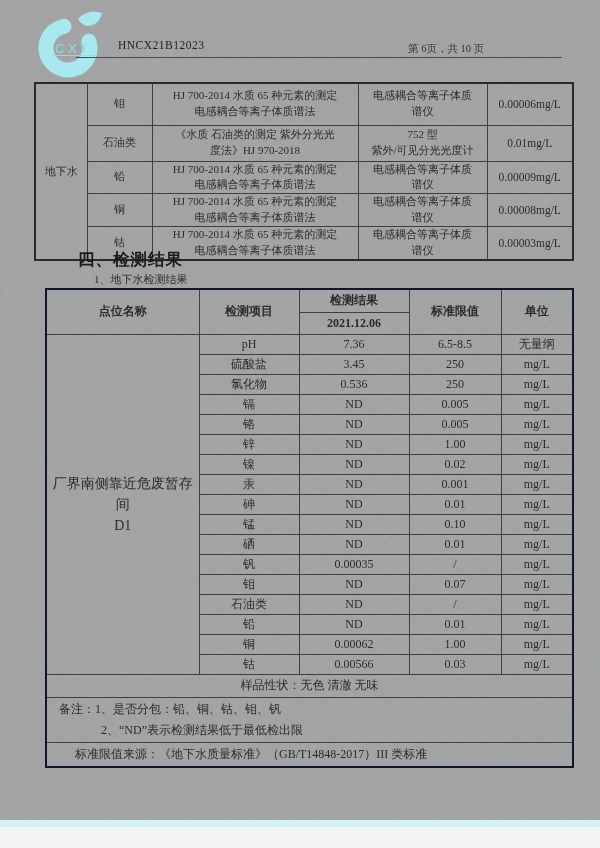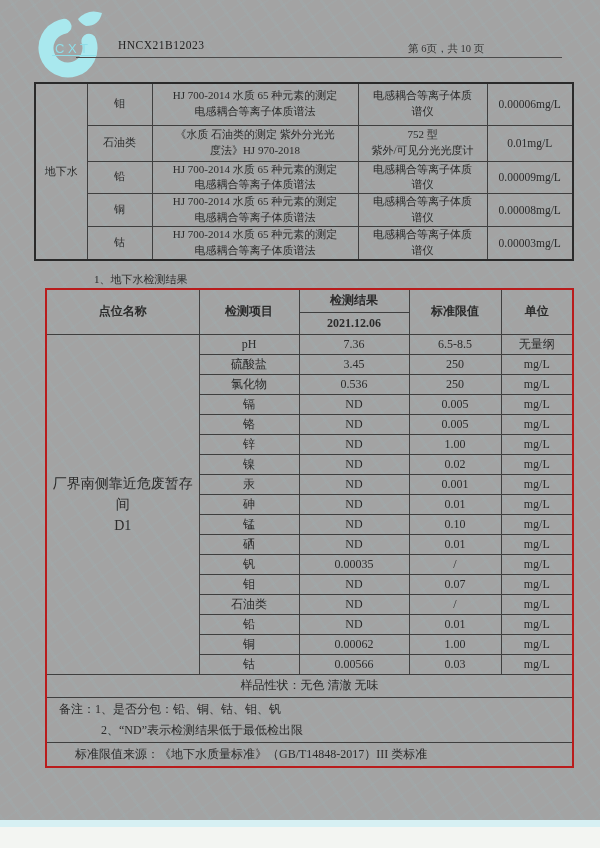--- a/index.html
+++ b/index.html
@@ -32,21 +32,21 @@
 
   .t1{position:absolute;left:34px;top:82px;width:538px;font-size:11px;line-height:1.45;border:2px solid #2a2a2a;}
   .t1 .rowA{height:42px;}
   .t1 .rowB{height:36px;}
   .t1 .rowC{height:30px;}
   .t1 .limit{font-size:11.5px;}
 
   .sec-title{position:absolute;left:78px;top:249px;font-size:16.5px;font-weight:bold;color:#1b1b1b;letter-spacing:1px;}
   .sec-sub{position:absolute;left:94px;top:272px;font-size:11px;color:#2e2e2e;}
 
-  .t2{position:absolute;left:45px;top:288px;width:527px;font-size:12px;border:2px solid #b91c1c;}
+  .t2{position:absolute;left:45px;top:288px;width:527px;font-size:12px;border:2px solid #0f172a;}
   .t2 thead td{font-weight:bold;font-size:12px;}
   .t2 .hr1{height:23px;}
   .t2 .hr2{height:22px;}
   .t2 tbody tr{height:20px;}
   .t2 .site2{font-size:14px;line-height:1.5;}
   .t2 .sample{height:22px;font-size:12px;font-family:Liberation Serif, serif;}
   .t2 .remarks{height:44px;text-align:left;padding-left:12px;line-height:1.7;}
   .t2 .remarks .r2{padding-left:42px;}
   .t2 .source{height:23px;text-align:left;padding-left:28px;}
 </style>
@@ -111,20 +111,21 @@
       <td>钴</td>
       <td class="ml">HJ 700-2014 水质 65 种元素的测定
 电感耦合等离子体质谱法</td>
       <td class="ml">电感耦合等离子体质
 谱仪</td>
       <td class="limit">0.00003mg/L</td>
     </tr>
   </tbody>
     </table>
 
+  <div class="sec-title">四、检测结果</div>
   <div class="sec-sub">1、地下水检测结果</div>
 
   <table class="t2">
     <colgroup>
         <col style="width:153px">
         <col style="width:100px">
         <col style="width:110px">
         <col style="width:92px">
         <col style="width:72px">
       </colgroup>

